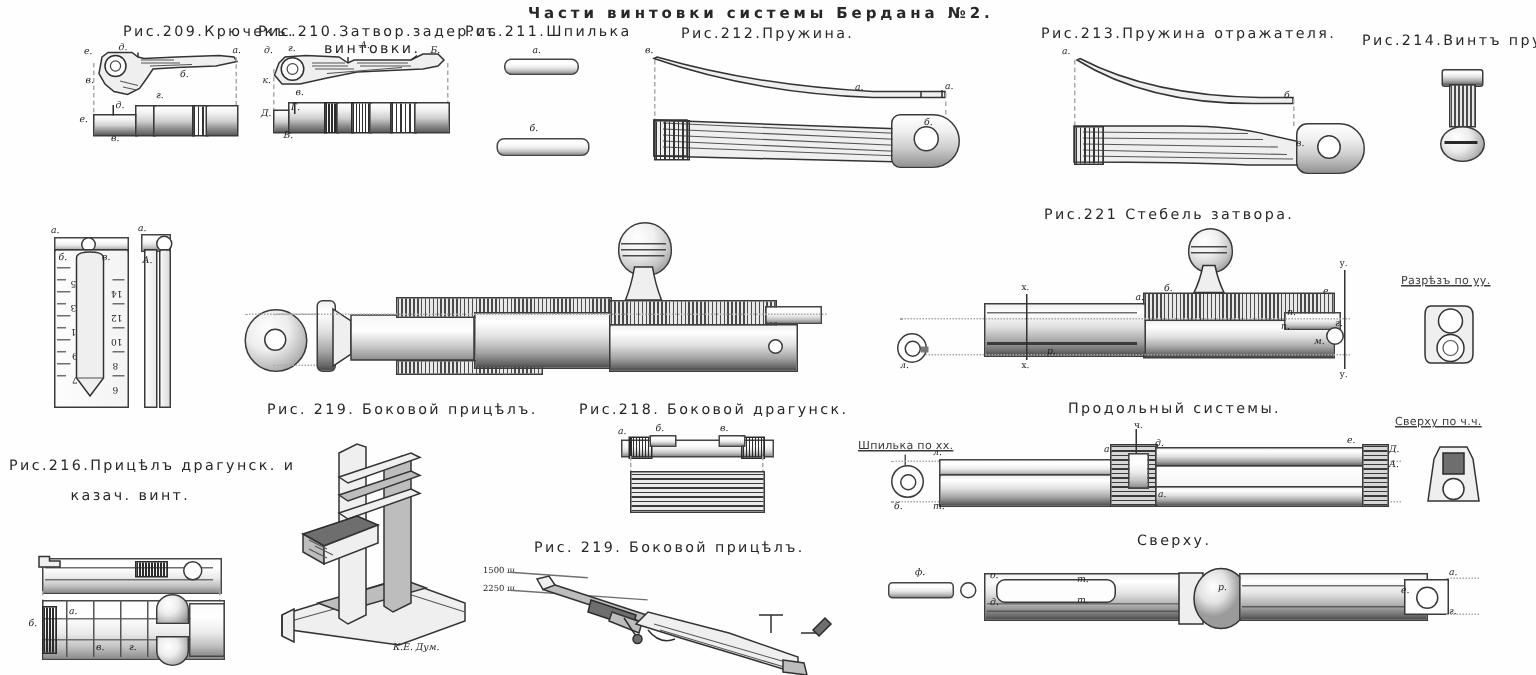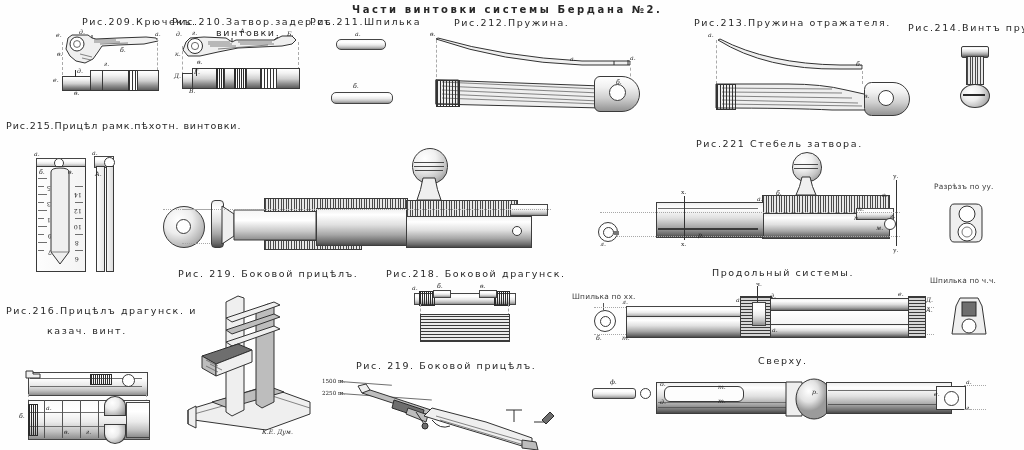--- a/index.html
+++ b/index.html
@@ -10,21 +10,21 @@
   }
   .plate{position:absolute;inset:0;}
   
   .cap{
     position:absolute;white-space:nowrap;
     font-family:"DejaVu Sans","Liberation Sans",sans-serif;
     font-size:9.5px;letter-spacing:.45px;color:#272727;
   }
   .cap.sp{letter-spacing:1.6px;}
   .cap.title{font-size:10px;letter-spacing:2.6px;}
-  .cap.sm{font-size:7.4px;letter-spacing:.2px;color:#3a3a3a;}
+  .cap.sm{font-size:7.4px;letter-spacing:.2px;color:#3a3a3a;text-decoration:underline;}
   
   .lt{
     position:absolute;font-size:6.2px;color:#222;white-space:nowrap;
     font-family:"DejaVu Serif","Liberation Serif",serif;font-style:italic;
   }
   .lt.n{font-style:normal;font-size:6px;}
   
   .fig{position:absolute;}
   .ink{position:absolute;background:#2a2a2a;}
   .hair{position:absolute;background:#6f6f6f;height:1px;}
@@ -203,21 +203,20 @@
   </div>
 
   <div class="cap sp" style="left:908px;top:22px;">Рис.214.Винтъ пружинъ</div>
   <div class="fig">
     <div class="tube" style="left:961px;top:46px;width:26px;height:10px;border-radius:2px;"></div>
     <div class="knurl" style="left:966px;top:56px;width:16px;height:27px;"></div>
     <div class="disc" style="left:960px;top:84px;width:28px;height:22px;"></div>
     <div class="ink" style="left:963px;top:94px;width:22px;height:2px;background:#2a2a2a;"></div>
   </div>
 
-  <div class="cap" style="left:6px;top:120px;letter-spacing:.9px;">Рис.215.Прицѣл рамк.пѣхотн. винтовки.</div>
   <div class="fig">
 
     <div class="tube-lt" style="left:36px;top:158px;width:48px;height:8px;"></div>
     <div class="ring" style="left:54px;top:158px;width:8px;height:8px;"></div>
     <div class="body-st" style="left:36px;top:166px;width:48px;height:104px;background:linear-gradient(to right,#fdfdfd,#f4f4f4);"></div>
 
     <div class="fig">
       <div class="hair" style="left:38px;top:178px;width:9px;"></div>
       <div class="hair" style="left:38px;top:186px;width:6px;"></div>
       <div class="hair" style="left:38px;top:194px;width:9px;"></div>
@@ -458,21 +457,21 @@
     <div class="cap sm" style="left:934px;top:182px;">Разрѣзъ по уу.</div>
     <svg style="left:948px;top:200px;" width="40" height="46">
       <path class="fill-lt" d="M6 4 L28 4 Q34 4 34 10 L34 36 Q34 42 28 42 L6 42 Q2 42 2 36 L2 10 Q2 4 6 4 Z"></path>
       <circle cx="19" cy="14" r="8" fill="#fff" stroke="#333" stroke-width="1"></circle>
       <circle cx="19" cy="32" r="9" fill="#fff" stroke="#333" stroke-width="1"></circle>
       <circle cx="19" cy="32" r="5" fill="#fff" stroke="#555" stroke-width=".8"></circle>
     </svg>
 
     <div class="cap sp" style="left:712px;top:267px;">Продольный системы.</div>
     <div class="cap sm" style="left:572px;top:292px;">Шпилька по хх.</div>
-    <div class="cap sm" style="left:930px;top:276px;">Шпилька по ч.ч.</div>
+    <div class="cap sm" style="left:930px;top:276px;">Сверху по ч.ч.</div>
     <div class="ring" style="left:594px;top:310px;width:20px;height:20px;"></div>
     <div class="ring" style="left:600px;top:316px;width:9px;height:9px;"></div>
     <div class="ink" style="left:603px;top:303px;width:1px;height:7px;background:#555;"></div>
     <div class="dot" style="left:594px;top:307px;width:340px;"></div>
     <div class="dot" style="left:594px;top:334px;width:340px;"></div>
     <div class="tube-lt" style="left:626px;top:306px;width:114px;height:10px;"></div>
     <div class="tube" style="left:626px;top:316px;width:114px;height:20px;"></div>
     <div class="hatch-h" style="left:740px;top:296px;width:30px;height:40px;background-color:#d7d7d7;"></div>
     <div class="tube-lt" style="left:752px;top:302px;width:12px;height:22px;"></div>
     <div class="ink" style="left:757px;top:286px;width:1px;height:16px;background:#333;"></div>

